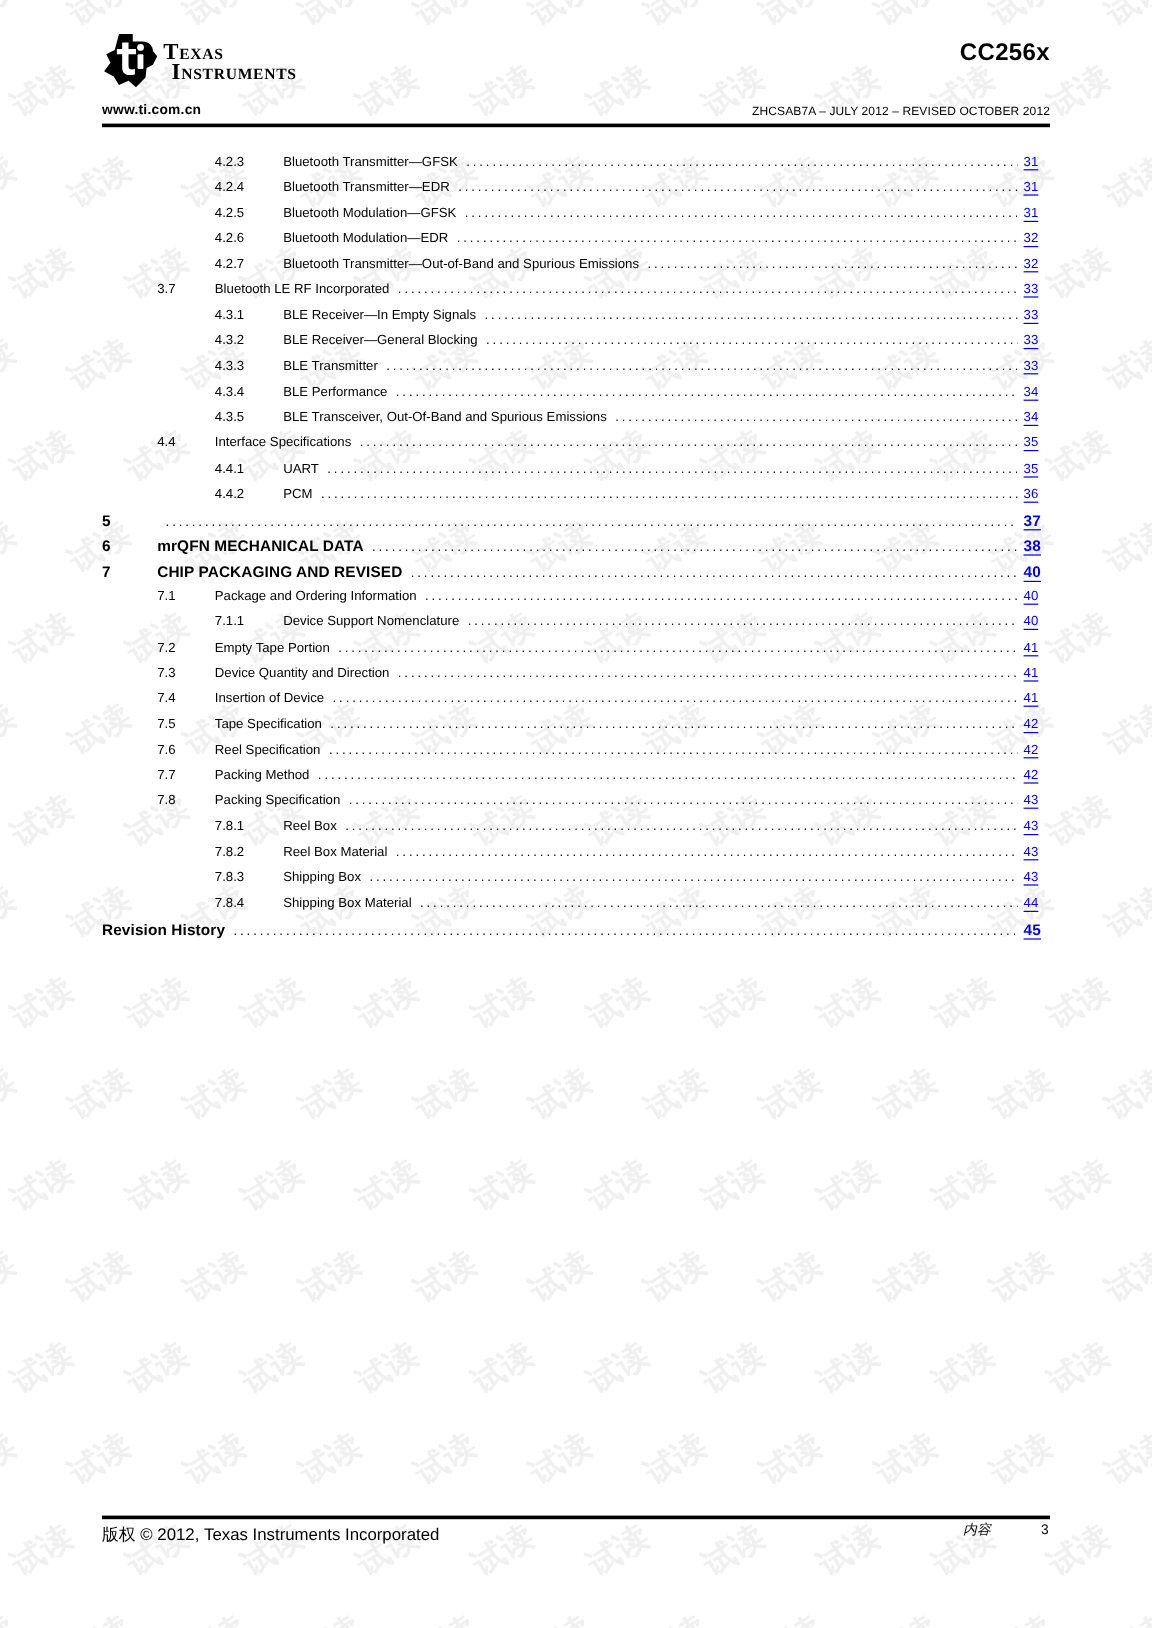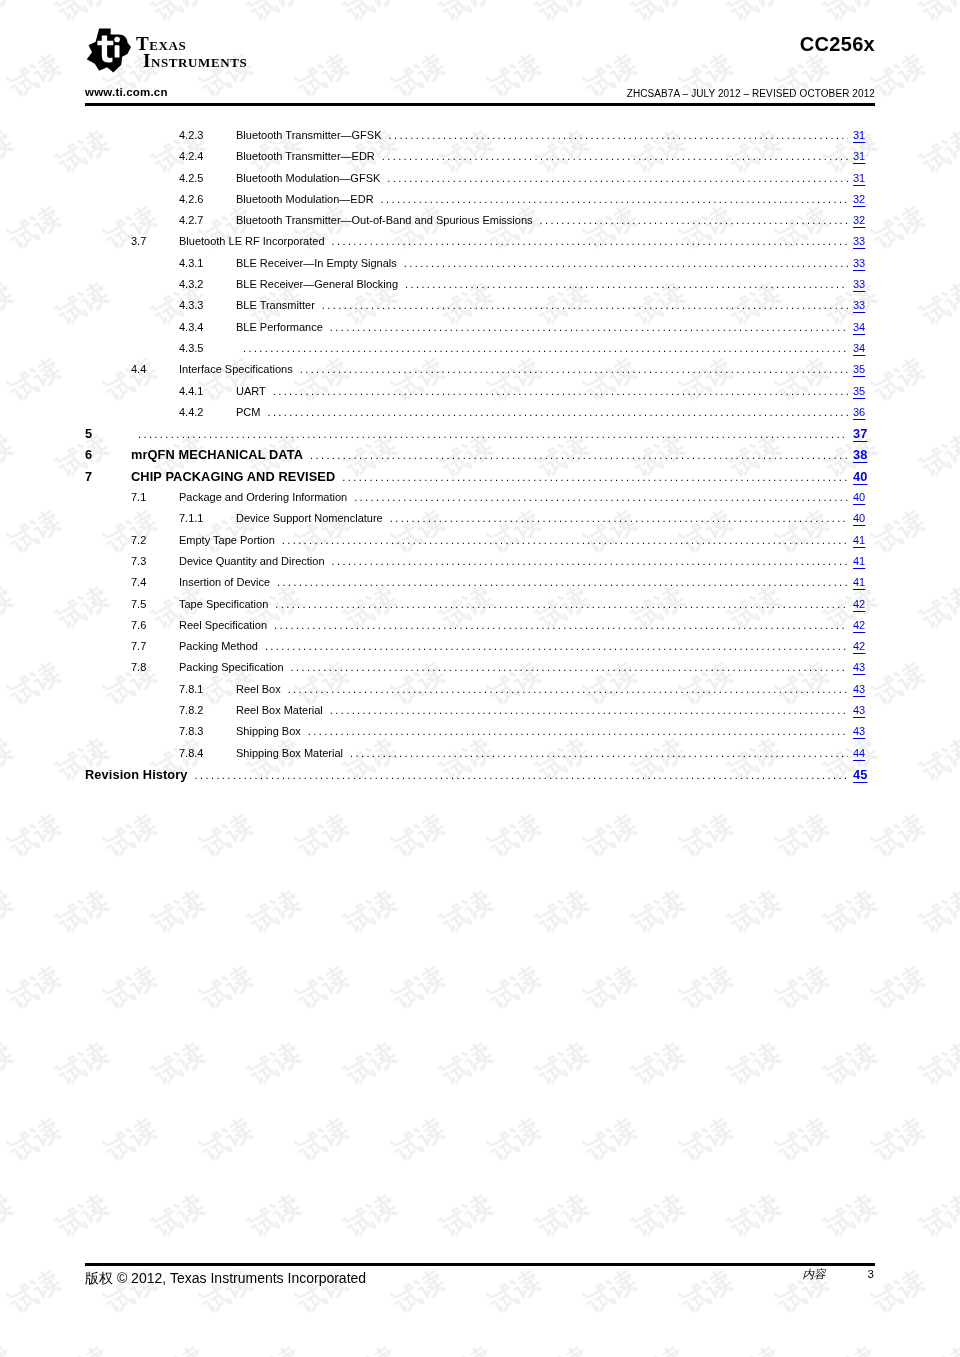--- a/index.html
+++ b/index.html
@@ -356,20 +356,21 @@
           <span class="page-link">33</span>
         </div>
         <div class="toc-row lvl3">
           <span class="num">4.3.4</span>
           <span class="title">BLE Performance</span>
           <span class="leader">................................................................................................................................................................................................................................................</span>
           <span class="page-link">34</span>
         </div>
         <div class="toc-row lvl3">
           <span class="num">4.3.5</span>
+          <span class="title">BLE Transceiver, Out-Of-Band and Spurious Emissions</span>
           <span class="leader">................................................................................................................................................................................................................................................</span>
           <span class="page-link">34</span>
         </div>
         <div class="toc-row lvl2">
           <span class="num">4.4</span>
           <span class="title">Interface Specifications</span>
           <span class="leader">................................................................................................................................................................................................................................................</span>
           <span class="page-link">35</span>
         </div>
         <div class="toc-row lvl3">

